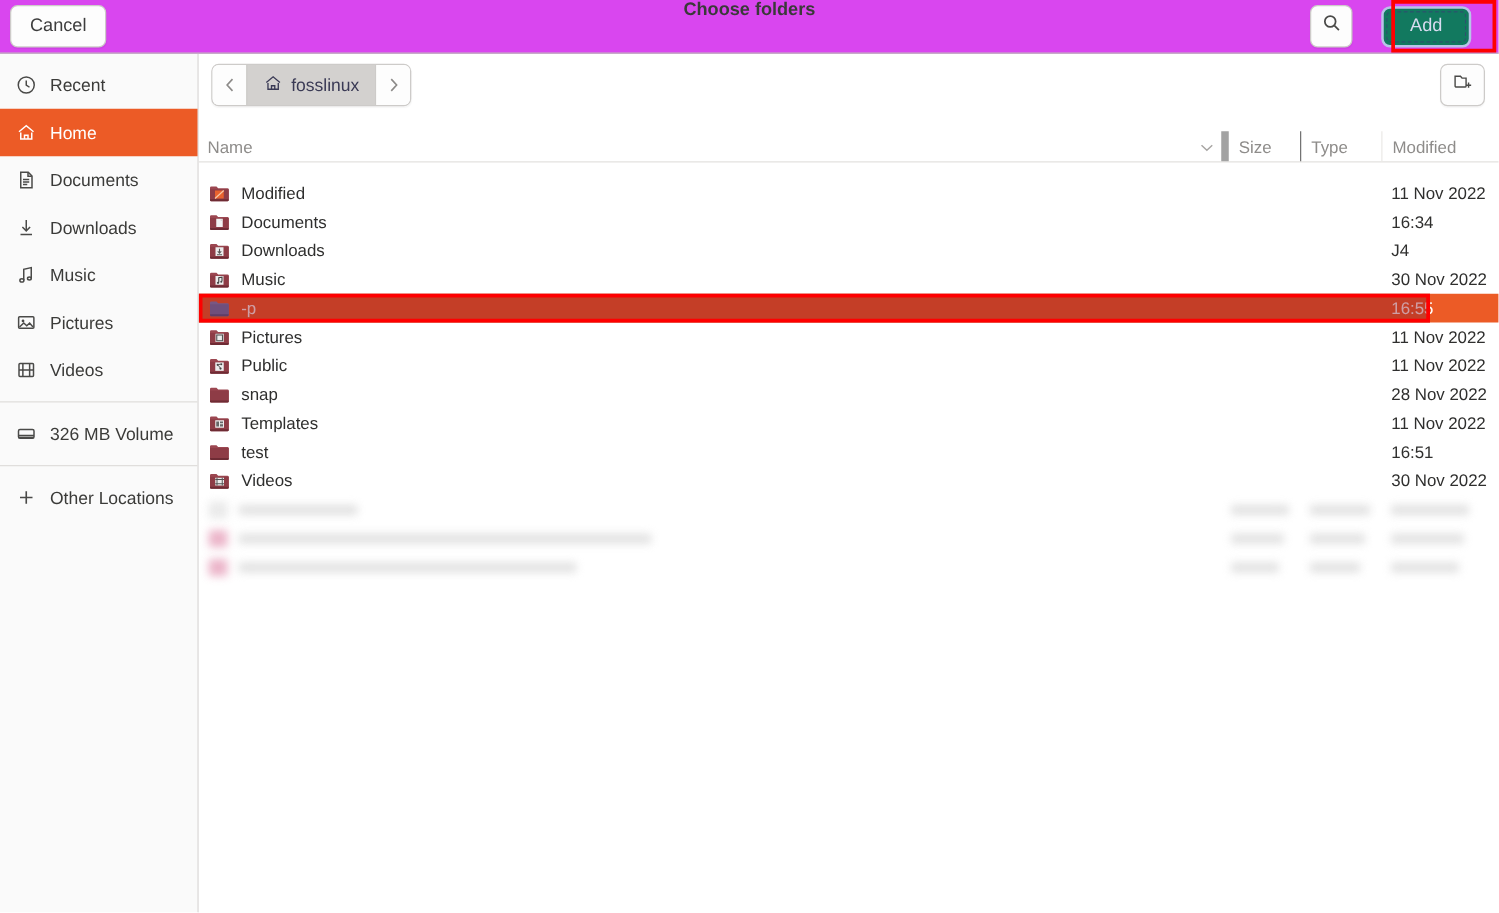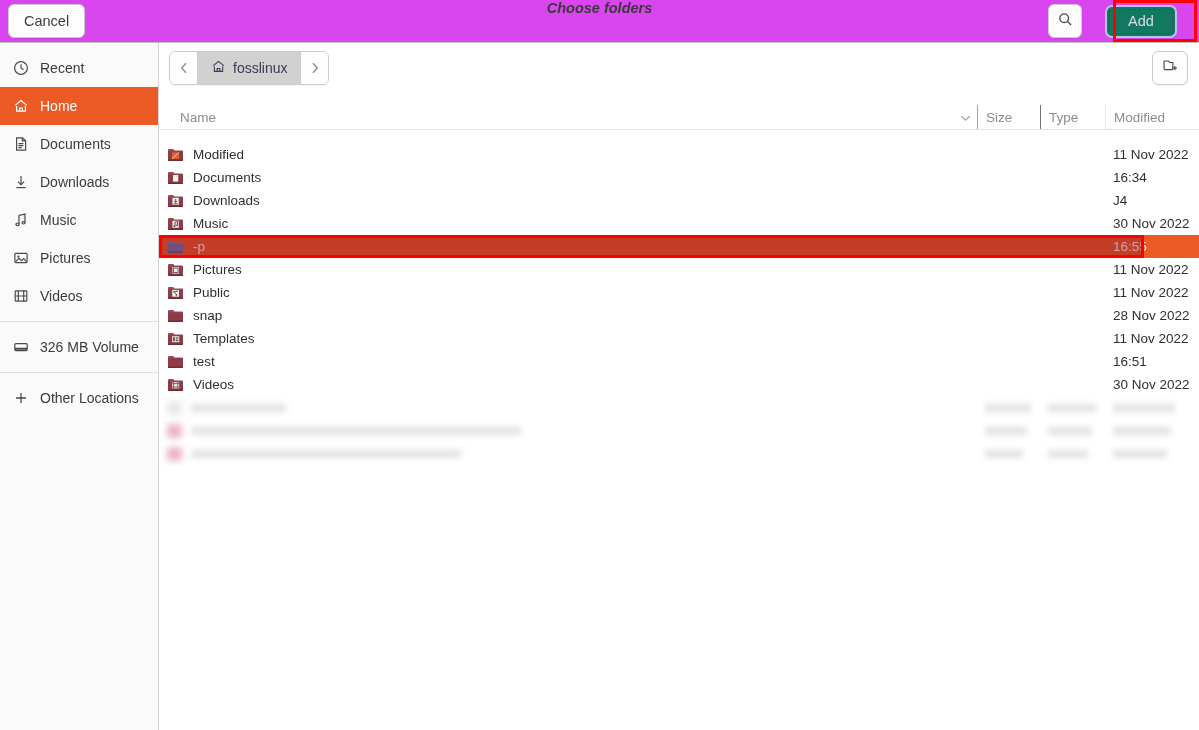--- a/index.html
+++ b/index.html
@@ -60,21 +60,20 @@
     box-shadow: 0 1px 1px rgba(0,0,0,0.05);
   }
   .hb-title {
     position: absolute;
     left: 0; right: 0;
     text-align: center;
     font-size: 14.5px;
     font-weight: bold;
     color: #3a3a38;
     pointer-events: none;
-    font-style: italic;
   }
   .btn-search {
     width: 32px;
     height: 32px;
     background: #fdfdfd;
     border: 1px solid #cdcbc9;
     border-radius: 6px;
     display: flex;
     align-items: center;
     justify-content: center;
@@ -245,23 +244,23 @@
     color: #8e8c8a;
     box-sizing: border-box;
   }
   .ch {
     box-sizing: border-box;
     display: flex;
     align-items: center;
     height: 100%;
     cursor: pointer;
   }
-  .ch-name { flex: 1; padding-left: 21px; min-width: 0; }
+  .ch-name { flex: 1; padding-left: 7px; min-width: 0; }
   .ch-sortico { width: 23px; display:flex; align-items:center; justify-content:center; color:#a8a6a4; }
-  .ch-size { width: 63px; padding-left: 8px; border-left: 1px solid #a3a3a3; }
+  .ch-size { width: 63px; padding-left: 8px; border-left: 6px solid #a3a3a3; }
   .ch-type { width: 65px; padding-left: 8px; border-left: 1px solid #737373; }
   .ch-mod  { width: 94px; padding-left: 8px; border-left: 1px solid #eceae8; }
 
   
   .filelist {
     flex: 1;
     overflow: hidden;
     position: relative;
   }
   .row {

